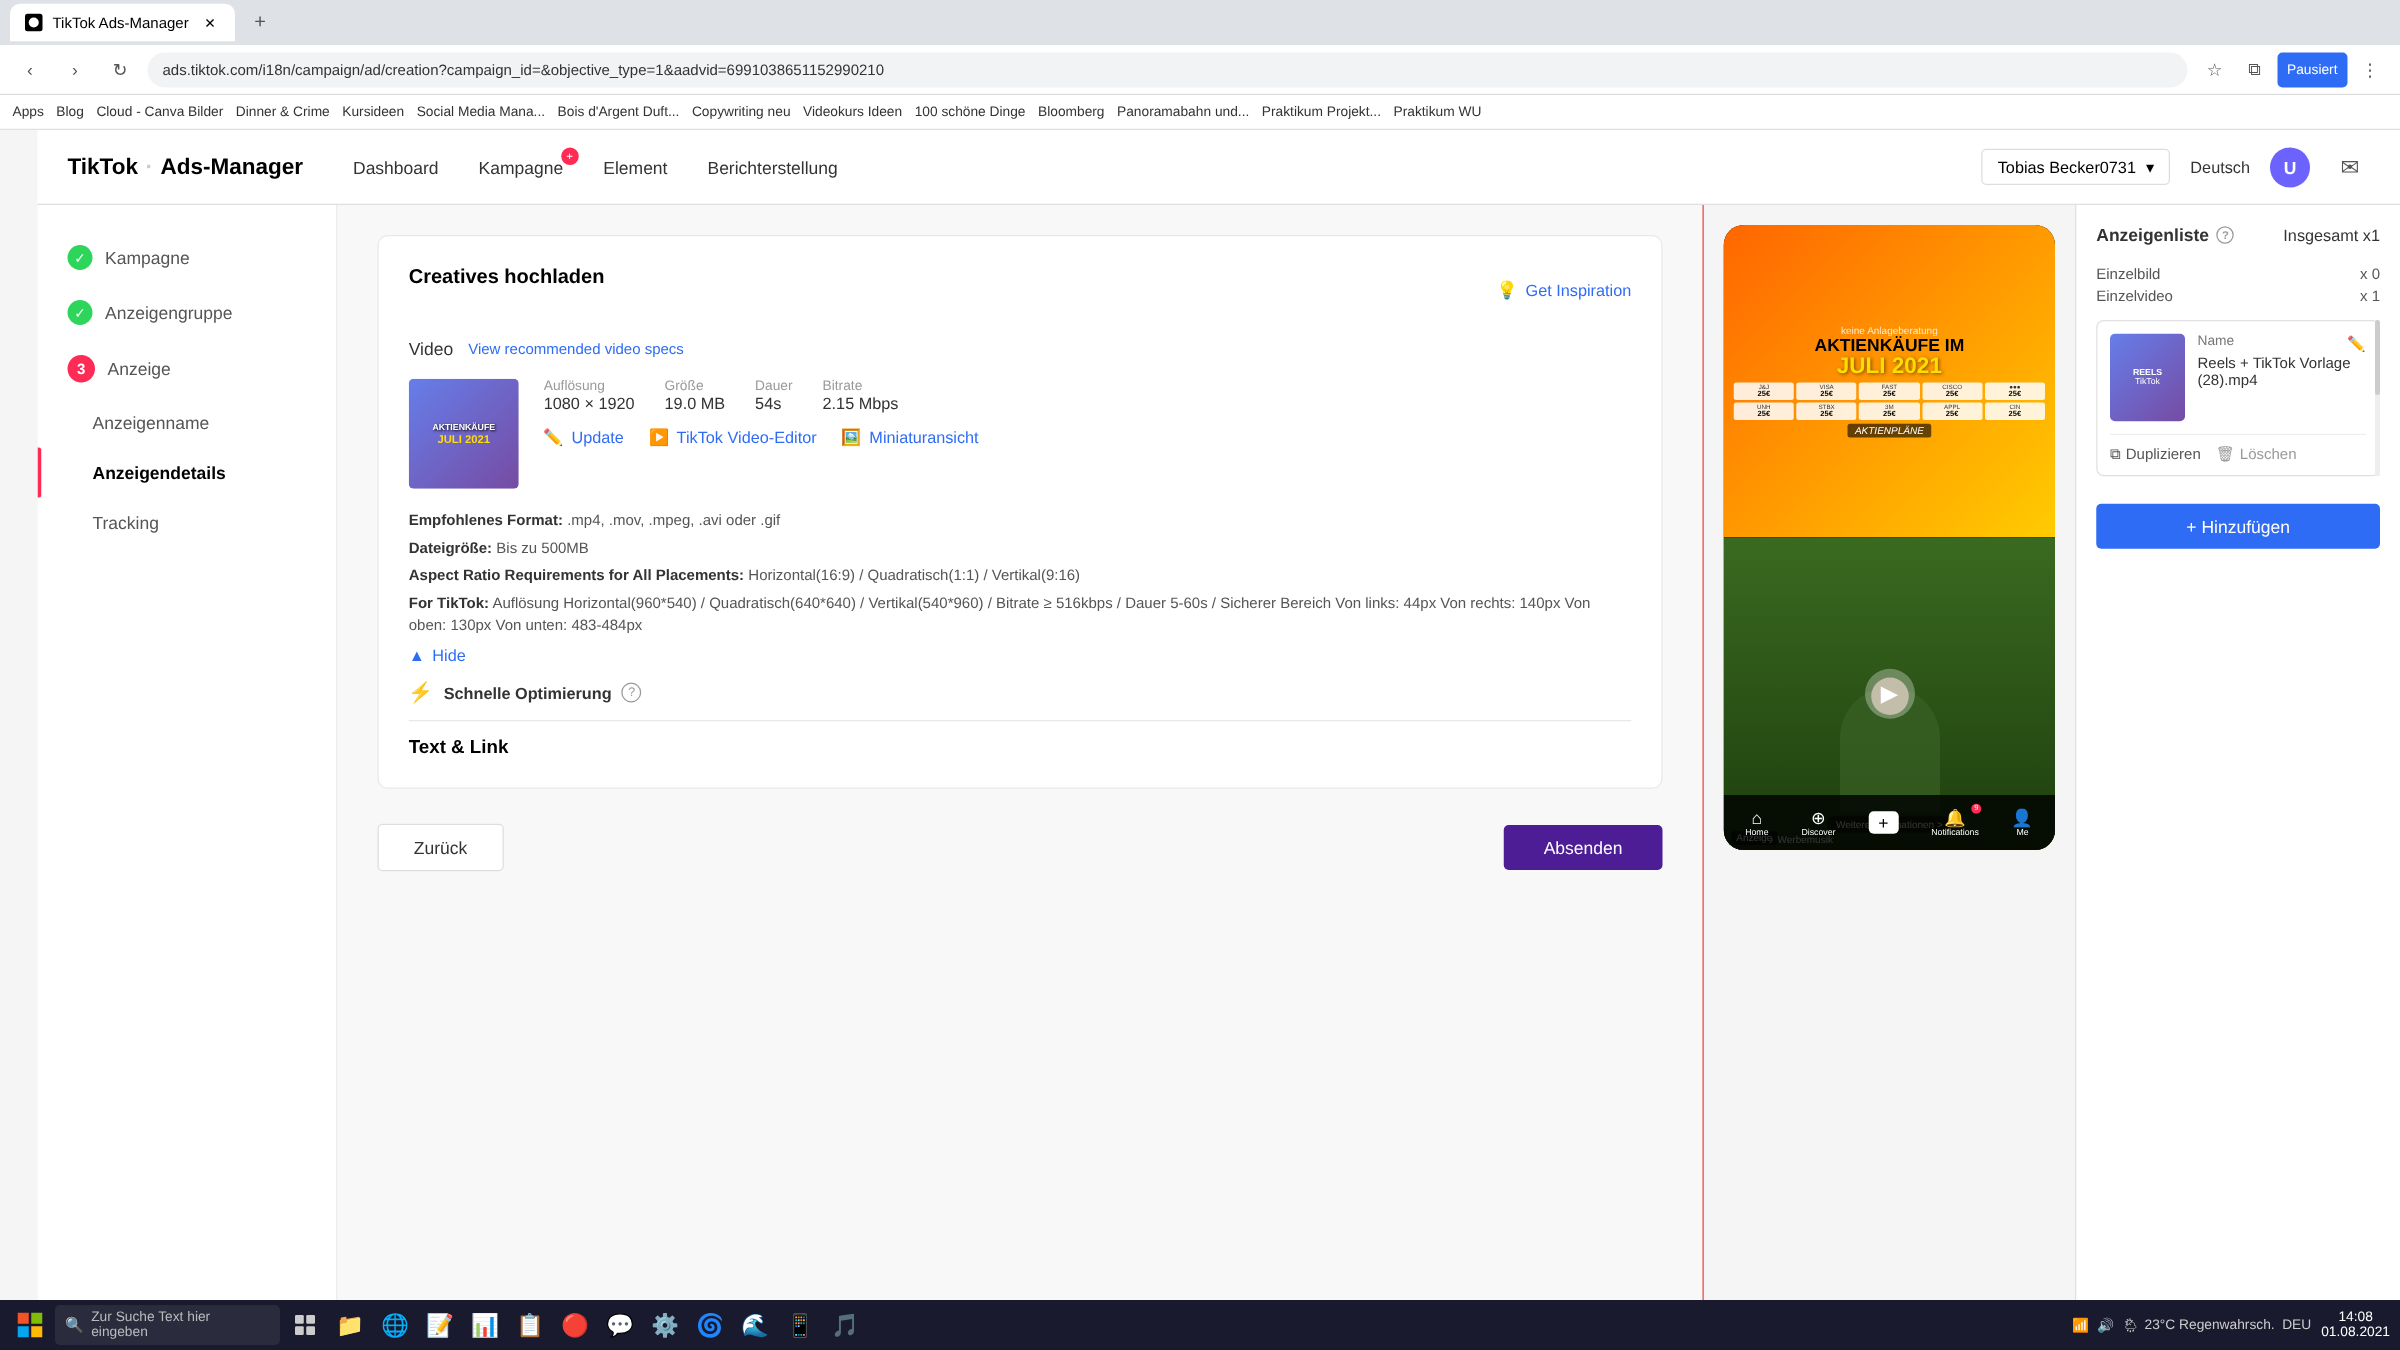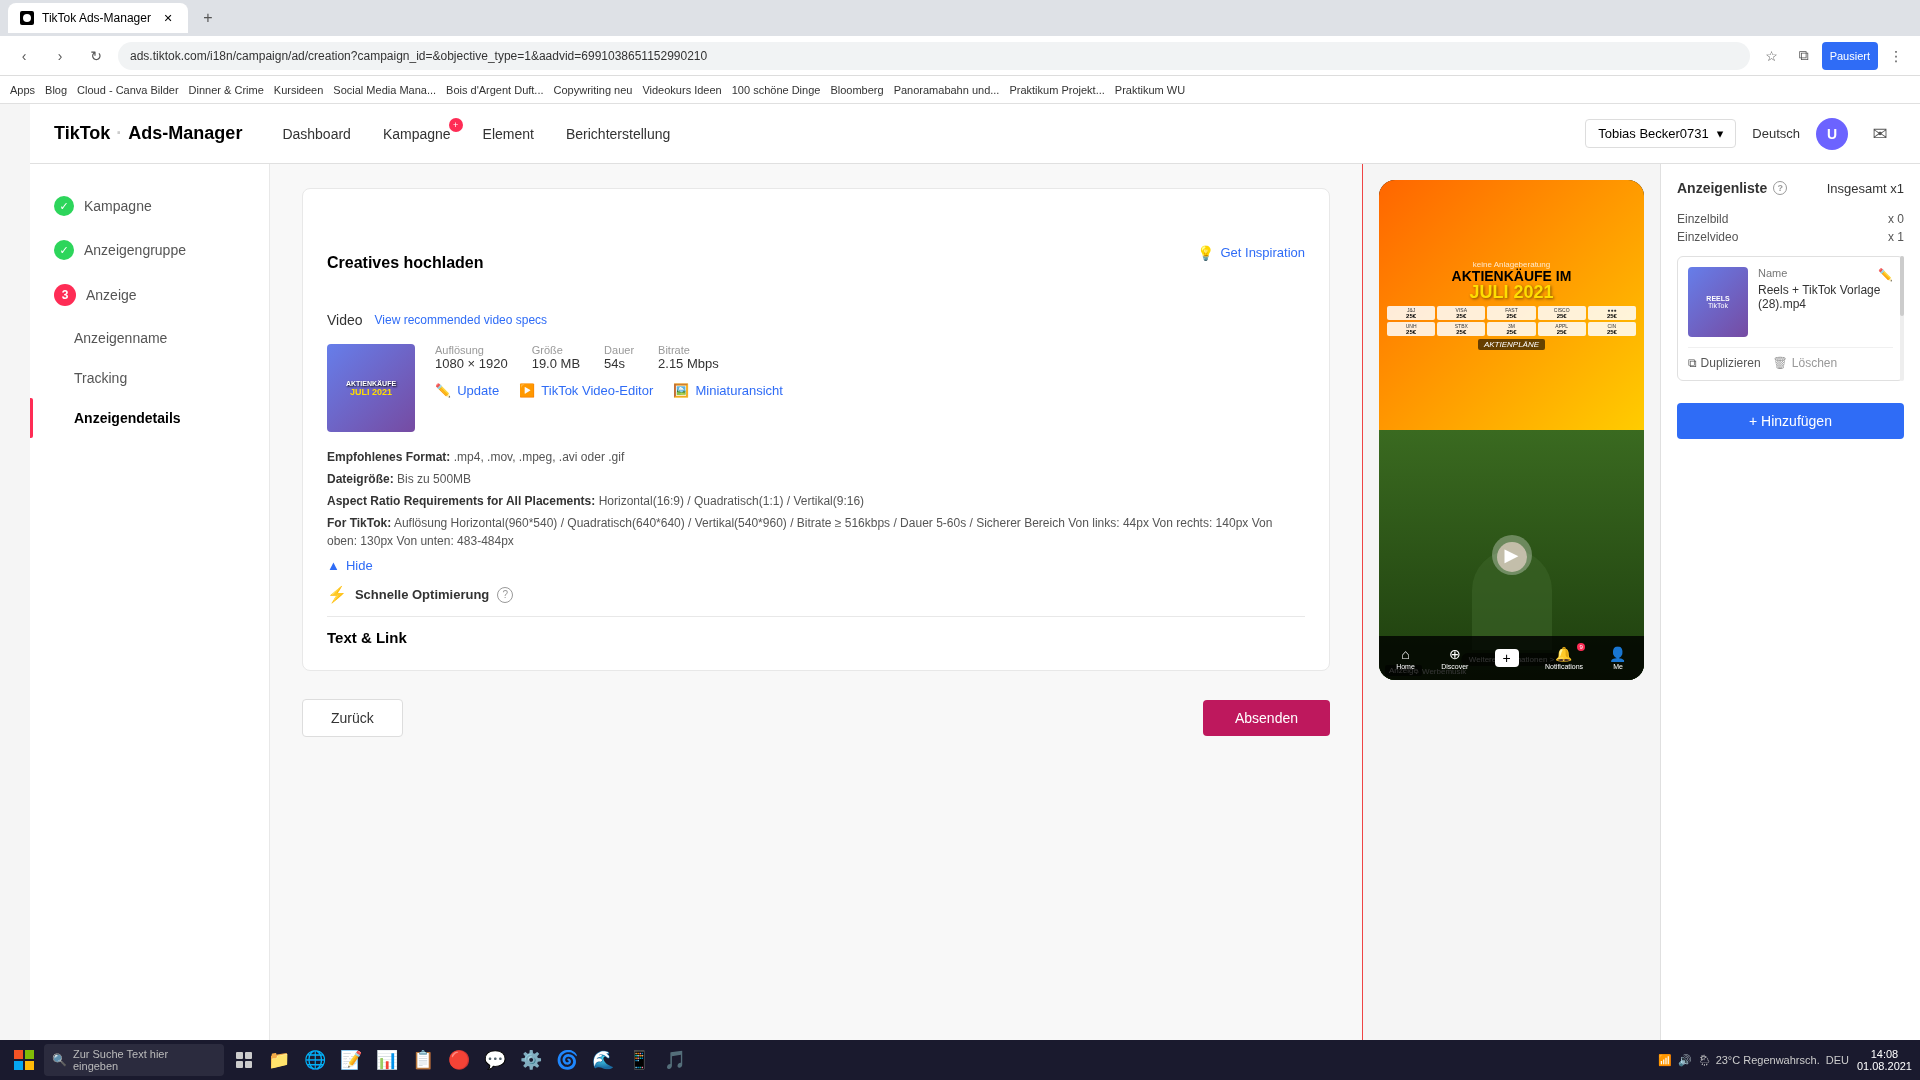--- a/index.html
+++ b/index.html
@@ -45,21 +45,21 @@
     .sidebar-item.active { color: #000; font-weight: 600; }
     .sidebar-item.active::before { content: ''; position: absolute; left: 0; top: 0; bottom: 0; width: 3px; background: #fe2c55; border-radius: 0 2px 2px 0; }
     .sidebar-check { width: 20px; height: 20px; border-radius: 50%; background: #2dd55b; display: flex; align-items: center; justify-content: center; color: #fff; font-size: 11px; flex-shrink: 0; }
     .sidebar-num { width: 22px; height: 22px; border-radius: 50%; background: #fe2c55; display: flex; align-items: center; justify-content: center; color: #fff; font-size: 12px; font-weight: bold; flex-shrink: 0; }
 
     
     .content { flex: 1; overflow-y: auto; padding: 24px 32px; background: #f8f8f8; }
 
     
     .card { background: #fff; border-radius: 8px; padding: 24px; margin-bottom: 20px; border: 1px solid #e8e8e8; }
-    .card-title { font-size: 16px; font-weight: 600; color: #000; margin-bottom: 20px; margin-top: 41px; }
+    .card-title { font-size: 16px; font-weight: 600; color: #000; margin-bottom: 20px; }
 
     
     .section-header { display: flex; align-items: center; gap: 12px; margin-bottom: 16px; }
     .section-label { font-size: 14px; font-weight: 500; color: #333; }
     .section-link { font-size: 12px; color: #2f6cf6; cursor: pointer; text-decoration: none; }
 
     .video-upload-area { display: flex; gap: 20px; align-items: flex-start; }
     .video-thumbnail { width: 88px; height: 88px; background: #f0f0f0; border-radius: 4px; overflow: hidden; display: flex; align-items: center; justify-content: center; flex-shrink: 0; }
     .video-thumb-img { width: 100%; height: 100%; object-fit: cover; background: linear-gradient(135deg, #667eea 0%, #764ba2 100%); display: flex; align-items: center; justify-content: center; color: #fff; font-size: 11px; }
     .video-meta { flex: 1; }
@@ -76,21 +76,21 @@
 
     .hide-link { display: flex; align-items: center; gap: 6px; font-size: 13px; color: #2f6cf6; cursor: pointer; margin-top: 8px; }
     .optimierung { display: flex; align-items: center; gap: 8px; margin-top: 12px; }
     .opt-icon { color: #2f6cf6; font-size: 16px; }
     .opt-label { font-size: 13px; color: #333; font-weight: 700; }
     .opt-help { width: 16px; height: 16px; border-radius: 50%; border: 1px solid #999; display: flex; align-items: center; justify-content: center; font-size: 10px; color: #999; cursor: pointer; }
 
     .text-link-section { }
     .text-link-title { font-size: 15px; font-weight: 600; color: #000; }
     .btn-back { background: #fff; border: 1px solid #ddd; border-radius: 4px; padding: 10px 28px; font-size: 14px; cursor: pointer; color: #333; }
-    .btn-submit { background: #be185d; border: none; border-radius: 4px; padding: 10px 32px; font-size: 14px; cursor: pointer; color: #fff; margin-left: auto; }
+    .btn-submit { background: #4c1d95; border: none; border-radius: 4px; padding: 10px 32px; font-size: 14px; cursor: pointer; color: #fff; margin-left: auto; }
     .preview-phone { flex: 1; padding: 16px; display: flex; flex-direction: column; align-items: center; }
     .phone-screen { width: 265px; height: 500px; background: #000; border-radius: 16px; overflow: hidden; position: relative; }
     .phone-video-top { width: 100%; height: 50%; background: linear-gradient(to bottom, #1a1a1a, #2a2a2a); position: relative; display: flex; align-items: center; justify-content: center; overflow: hidden; }
     .stocks-bg { width: 100%; height: 100%; background: linear-gradient(135deg, #ff6600, #ffcc00); display: flex; flex-direction: direction; align-items: center; justify-content: center; flex-direction: column; padding: 8px; }
     .phone-video-bottom { width: 100%; height: 50%; background: linear-gradient(to bottom, #2d5a1b, #1a3a0e); position: relative; overflow: hidden; }
     .play-btn-overlay { width: 40px; height: 40px; background: rgba(255,255,255,0.3); border-radius: 50%; display: flex; align-items: center; justify-content: center; color: #fff; font-size: 18px; }
     .phone-ad-badge { position: absolute; bottom: 4px; left: 6px; background: rgba(0,0,0,0.6); color: #fff; font-size: 8px; padding: 1px 4px; border-radius: 2px; }
     .phone-music { position: absolute; bottom: 4px; left: 36px; color: #fff; font-size: 8px; display: flex; align-items: center; gap: 3px; }
     .phone-more-btn { position: absolute; bottom: 14px; left: 50%; transform: translateX(-50%); background: rgba(0,0,0,0.5); color: #fff; font-size: 8px; border-radius: 10px; padding: 2px 8px; white-space: nowrap; }
     .phone-bottom-nav { position: absolute; bottom: 0; left: 0; right: 0; background: rgba(0,0,0,0.8); height: 44px; display: flex; align-items: center; justify-content: space-around; padding: 0 4px; }
@@ -236,25 +236,25 @@
       </div>
       <div class="sidebar-item">
         <div class="sidebar-num">
           <span>3</span>
         </div>
         <span>Anzeige</span>
       </div>
       <div class="sidebar-item" style="padding-left:44px;">
         <span>Anzeigenname</span>
       </div>
+      <div class="sidebar-item active" style="padding-left:44px;">
+        <span>Anzeigendetails</span>
+      </div>
       <div class="sidebar-item" style="padding-left:44px;">
         <span>Tracking</span>
-      </div>
-      <div class="sidebar-item active" style="padding-left:44px;">
-        <span>Anzeigendetails</span>
       </div>
     </div>
 
     <div class="content">
       <div class="card">
         <div style="display:flex;align-items:center;margin-bottom:20px;">
           <span class="card-title">Creatives hochladen</span>
           <div class="get-inspiration">
             <span class="insp-icon">💡</span>
             <span class="insp-text">Get Inspiration</span>

